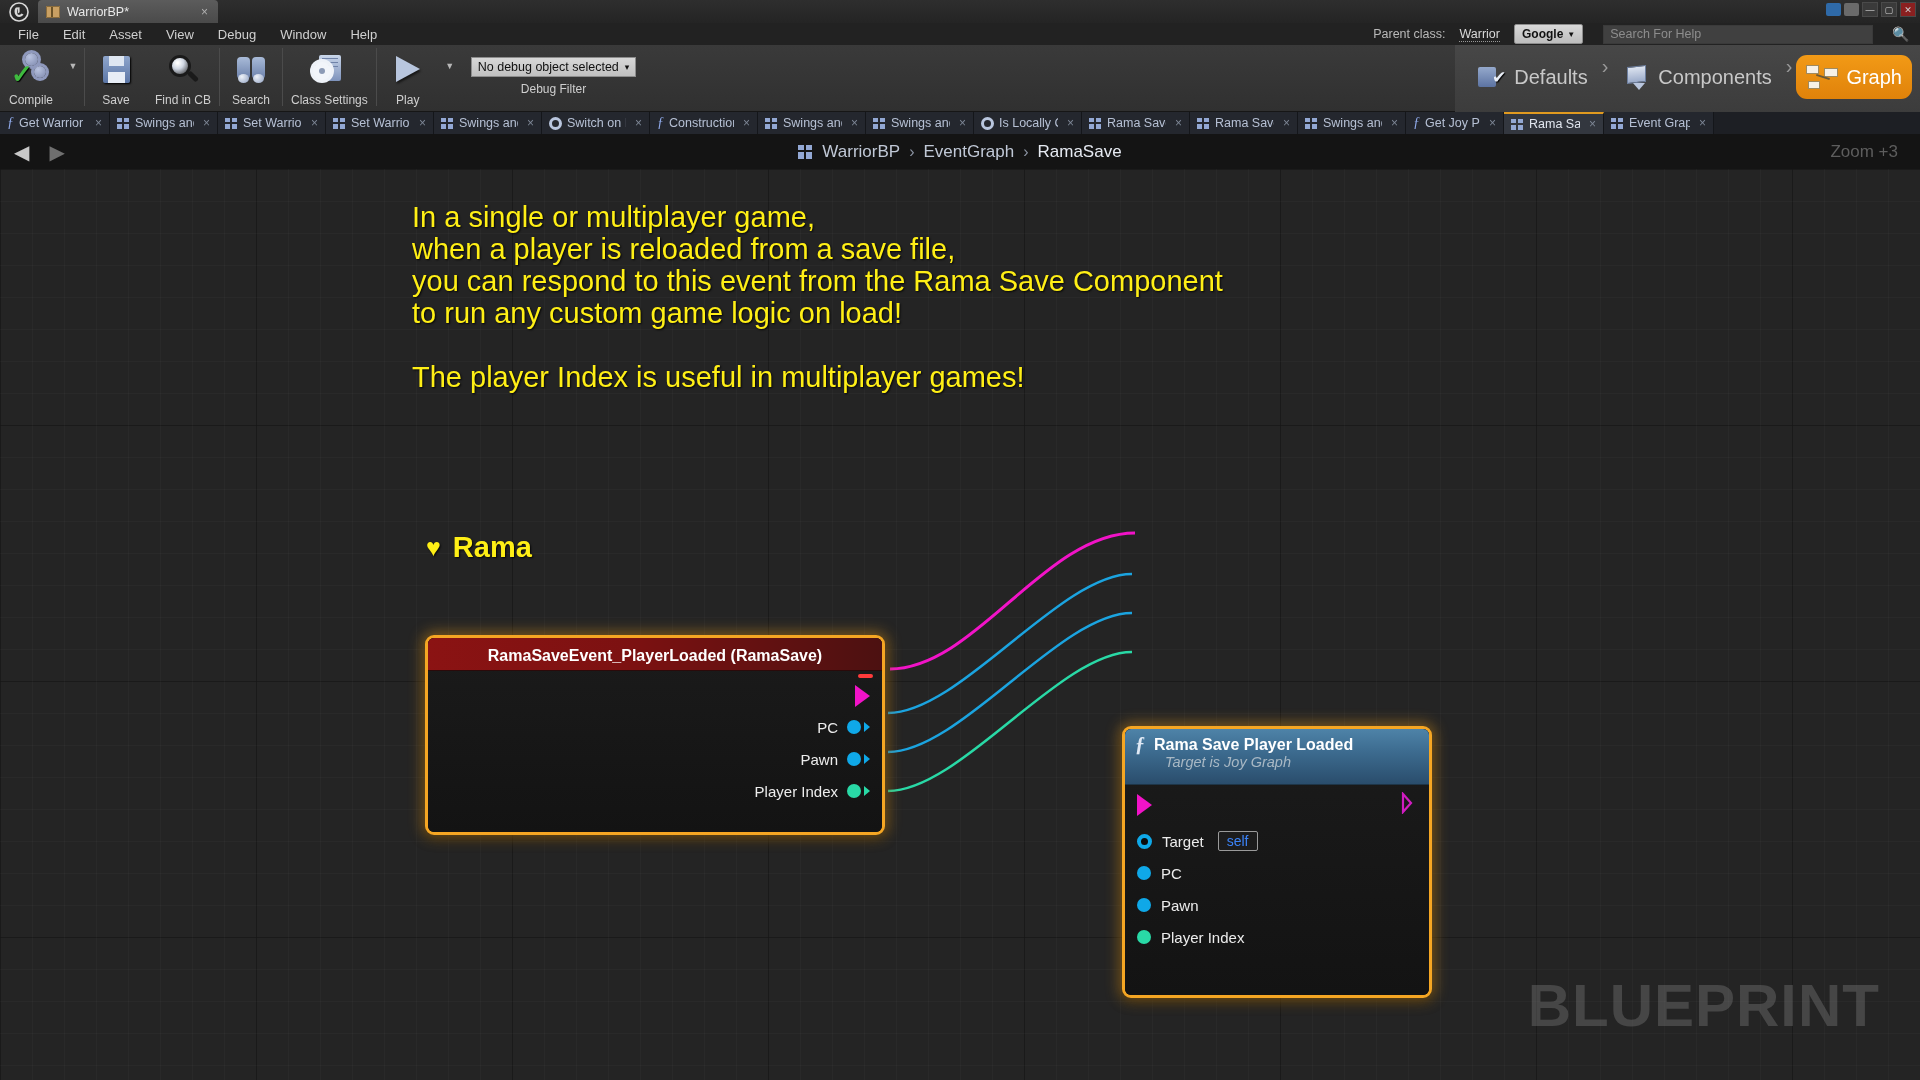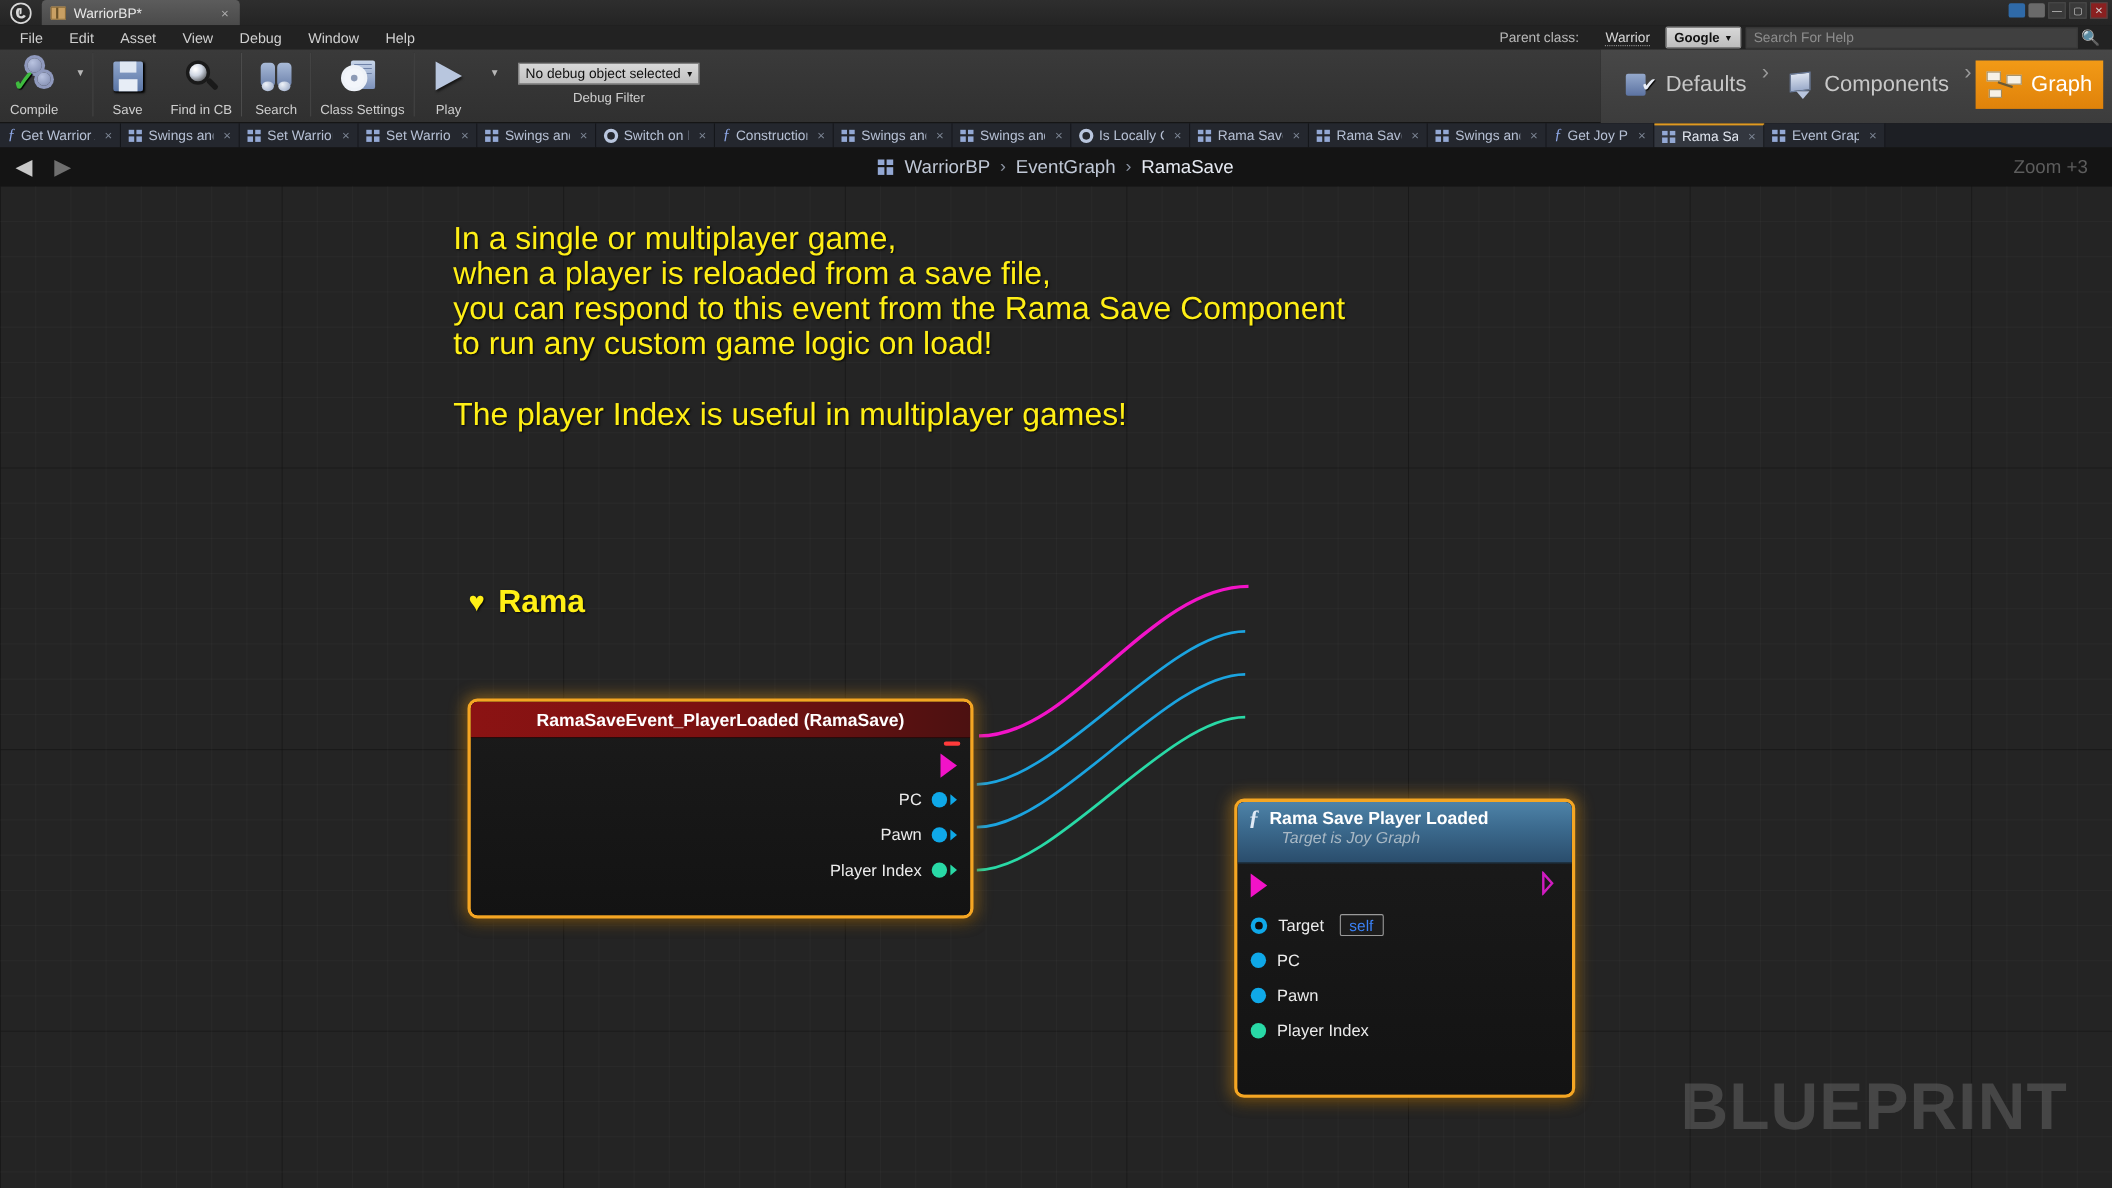--- a/index.html
+++ b/index.html
@@ -51,26 +51,26 @@
   
   .menubar {
     position: absolute; left: 0; top: 23px; width: 1920px; height: 22px;
     background: #222; display: flex; align-items: center; padding-left: 6px;
   }
   .menubar .mi {
     padding: 2px 12px; color: #d0d0d0; font-size: 13px;
   }
   .parentclass {
     position: absolute; right: 420px; top: 23px; height: 22px;
-    display: flex; align-items: center; gap: 24px; color: #b9b9b9; font-size: 12.5px; text-align: center;
+    display: flex; align-items: center; gap: 14px; color: #b9b9b9; font-size: 12.5px; text-align: center;
   }
   .parentclass .pval { color: #d8d8d8; border-bottom: 1px dotted #999; }
   .helpbar {
     position: absolute; right: 6px; top: 24px; width: 400px; height: 20px;
-    display: flex; align-items: center; gap: 4px;
+    display: flex; align-items: center; gap: 20px;
   }
   .google-btn {
     background: linear-gradient(#d8d8d8,#bdbdbd); color:#111; font-size:12px; font-weight:bold;
     padding: 2px 7px; border-radius: 2px; display:flex; align-items:center; gap:4px;
     border: 1px solid #8d8d8d;
   }
   .google-btn .car { font-size: 8px; }
   .help-input {
     flex: 1; height: 19px; background: #404040; border: 1px solid #3a3a3a;
     color: #8d8d8d; font-size: 12.5px; display: flex; align-items: center; padding: 0 6px;
@@ -156,21 +156,21 @@
 
   
   .modebar {
     position: absolute; right: 8px; top: 55px; height: 48px;
     display: flex; align-items: flex-start; gap: 2px;
   }
   .mode-btn {
     display:flex; align-items:center; gap:8px; padding: 6px 10px; height: 44px;
     color:#c8c8c8; font-size:20px;
   }
-  .mode-btn.active { background: linear-gradient(#f29a16,#e0820a); color:#fff; border-radius:0; }
+  .mode-btn.active { background: linear-gradient(#f29a16,#e0820a); color:#fff; border-radius:11px; }
   .mode-chev { color:#9a9a9a; font-size:20px; padding: 0 2px; }
   .mi-def { width:28px;height:24px;position:relative; }
   .mi-def::before { content:''; position:absolute; left:0;top:2px;width:18px;height:20px;
     background: linear-gradient(#95a9cc,#5c73a2); border-radius:2px; }
   .mi-def::after { content:'✔'; position:absolute; right:0; top:2px; color:#e9eef7; font-size:17px;
     text-shadow:1px 1px 1px #000; }
   .mi-comp { width:28px;height:26px;position:relative;}
   .mi-comp::before{content:'';position:absolute;left:5px;top:2px;width:17px;height:15px;
     background:linear-gradient(#dde4f0,#9babca); border:1px solid #6d7f9f; transform: skewY(-6deg);}
   .mi-comp::after{content:'';position:absolute;left:11px;bottom:0;width:0;height:0;

